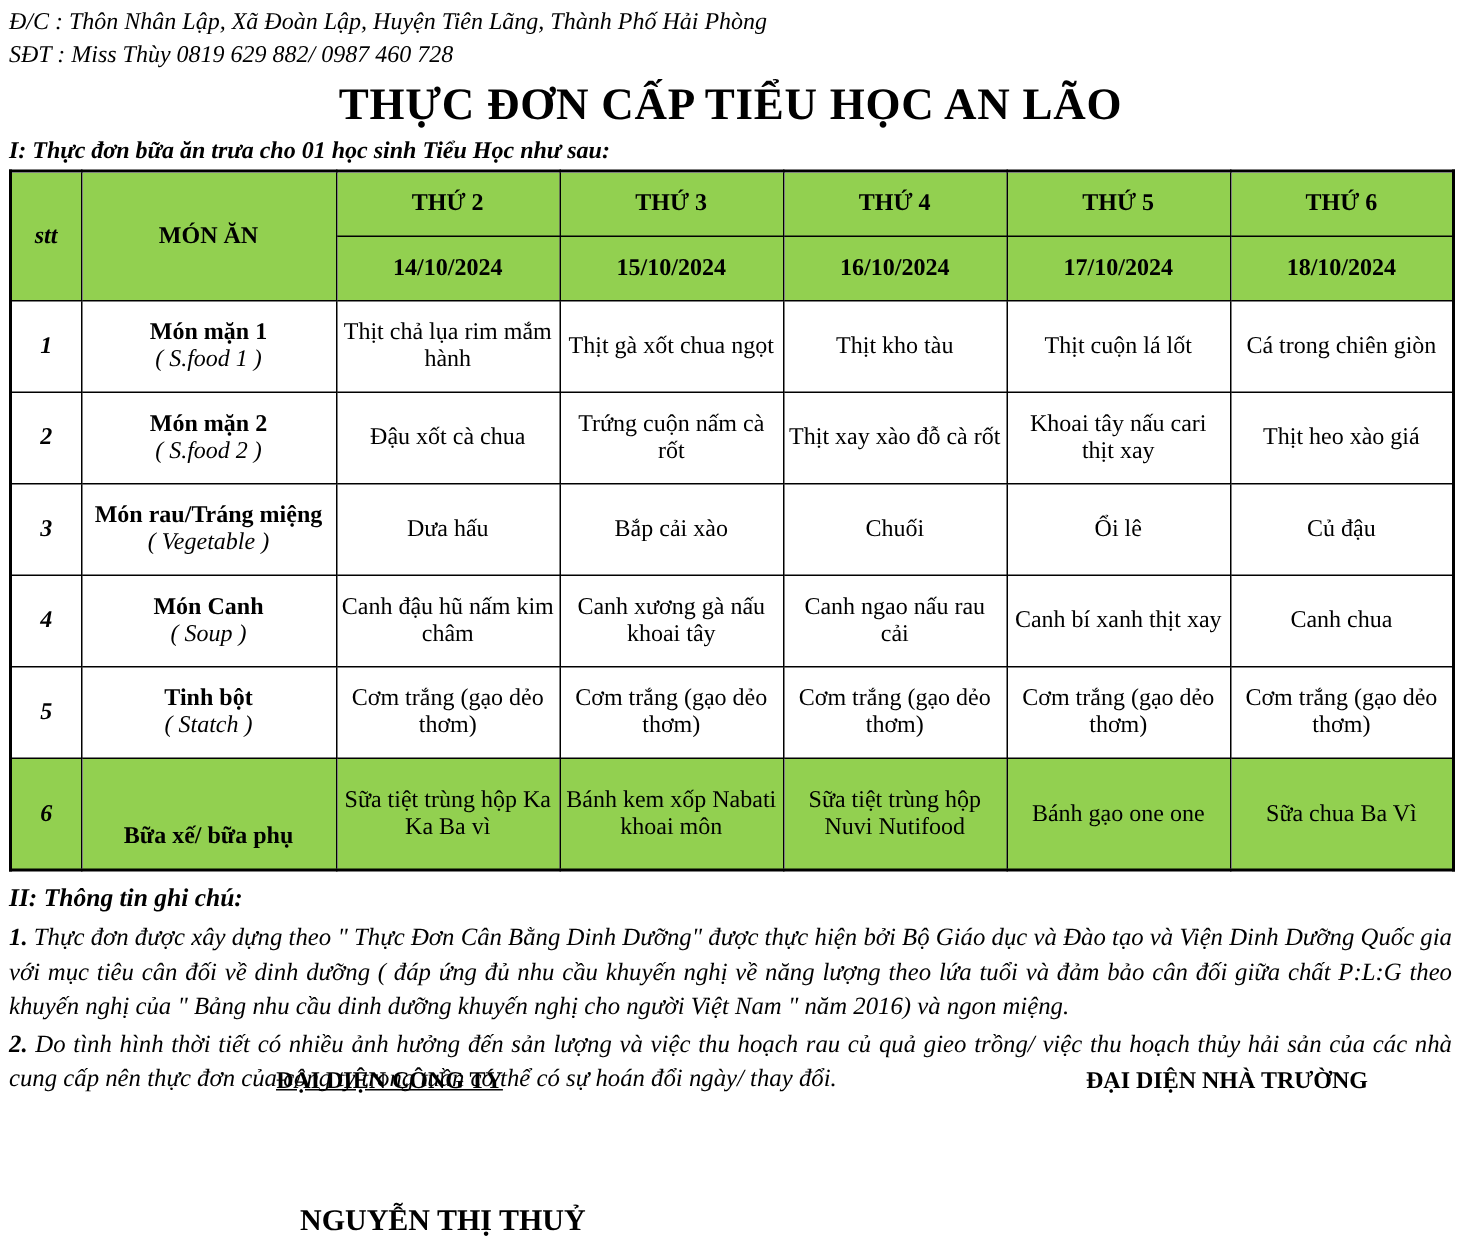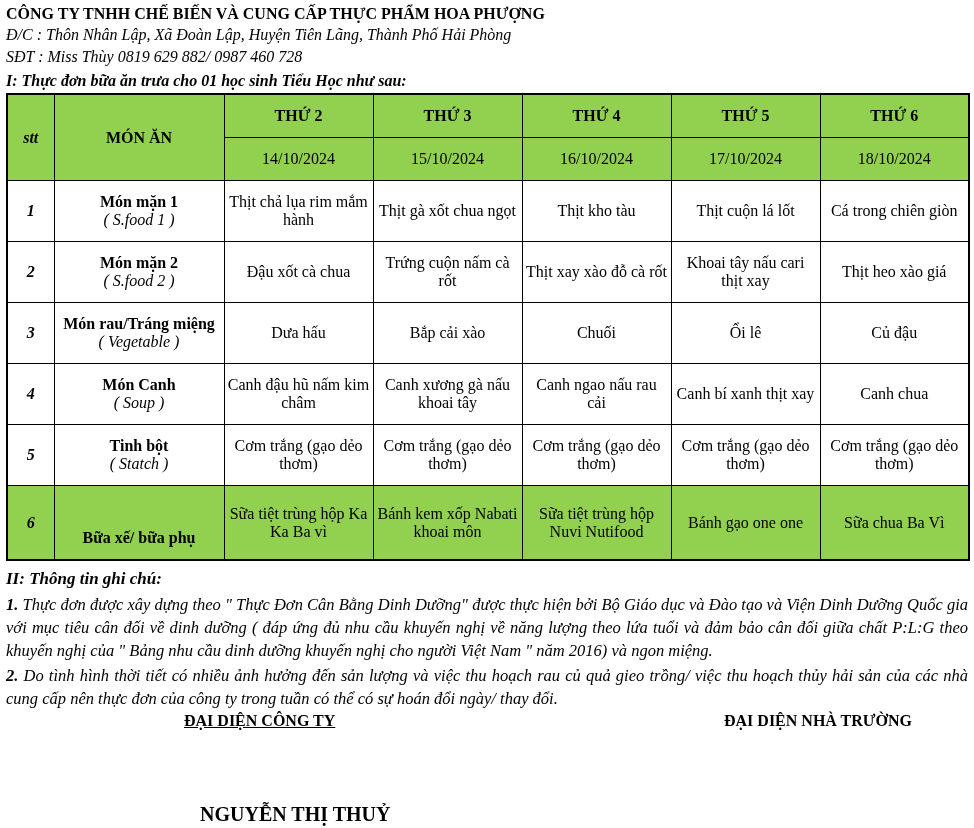--- a/index.html
+++ b/index.html
@@ -35,21 +35,21 @@
     font-size: 16px;
     padding: 12px 3px;
     overflow: hidden;
   }
   table.menu { border: 2px solid #000; }
   .col-stt { width: 47px; }
   .col-dish { width: 170px; }
   .col-day { width: 149px; }
 
   tr.hdr-day th { background: var(--header_green, #92d050); font-weight: bold; height: 31px; }
-  tr.hdr-date th { background: var(--header_green, #92d050); font-weight: normal; height: 40px; }
+  tr.hdr-date th { background: var(--header_green, #92d050); font-weight: bold; height: 40px; }
   th.stt-head { font-style: italic; font-weight: bold; }
   th.dish-head { font-weight: bold; }
 
   tr.data-row td { height: 57px; }
   td.row-no { font-weight: bold; font-style: italic; }
   td.category-cell .cat-main { font-weight: bold; display: block; }
   td.category-cell .cat-sub { font-style: italic; display: block; }
   tr.highlight td { background: var(--header_green, #92d050); }
   tr.highlight td.category-cell .cat-main { font-weight: bold; margin-top: 31px; }
 
@@ -60,24 +60,24 @@
   .signatures { position: absolute; top: 712px; left: 0; width: 974px; height: 24px; }
   .sig-company { position: absolute; left: 184px; font-weight: bold; font-size: 16px; text-decoration: underline; }
   .sig-school  { position: absolute; left: 724px; font-weight: bold; font-size: 16px; }
   .signer-name { position: absolute; top: 803px; left: 200px; font-weight: bold; font-size: 20px; }
 </style>
 </head>
 <body>
 
 <div class="page">
 
-  <div class="company-name">CÔNG TY TNHH CHẾ BIẾN VÀ CUNG CẤP THỰC PHẨM HOA PHƯỢNG</div>
   <div class="company-address">Đ/C : Thôn Nhân Lập, Xã Đoàn Lập, Huyện Tiên Lãng, Thành Phố Hải Phòng</div>
   <div class="company-phone">SĐT : Miss Thùy 0819 629 882/ 0987 460 728</div>
 
+  <div class="doc-title">THỰC ĐƠN CẤP TIỂU HỌC AN LÃO</div>
 
   <div class="section-heading">I: Thực đơn bữa ăn trưa cho 01 học sinh Tiểu Học như sau:</div>
 
   <table class="menu">
     <colgroup>
       <col class="col-stt">
         <col class="col-dish">
       <col class="col-day">
         <col class="col-day">
         <col class="col-day">

